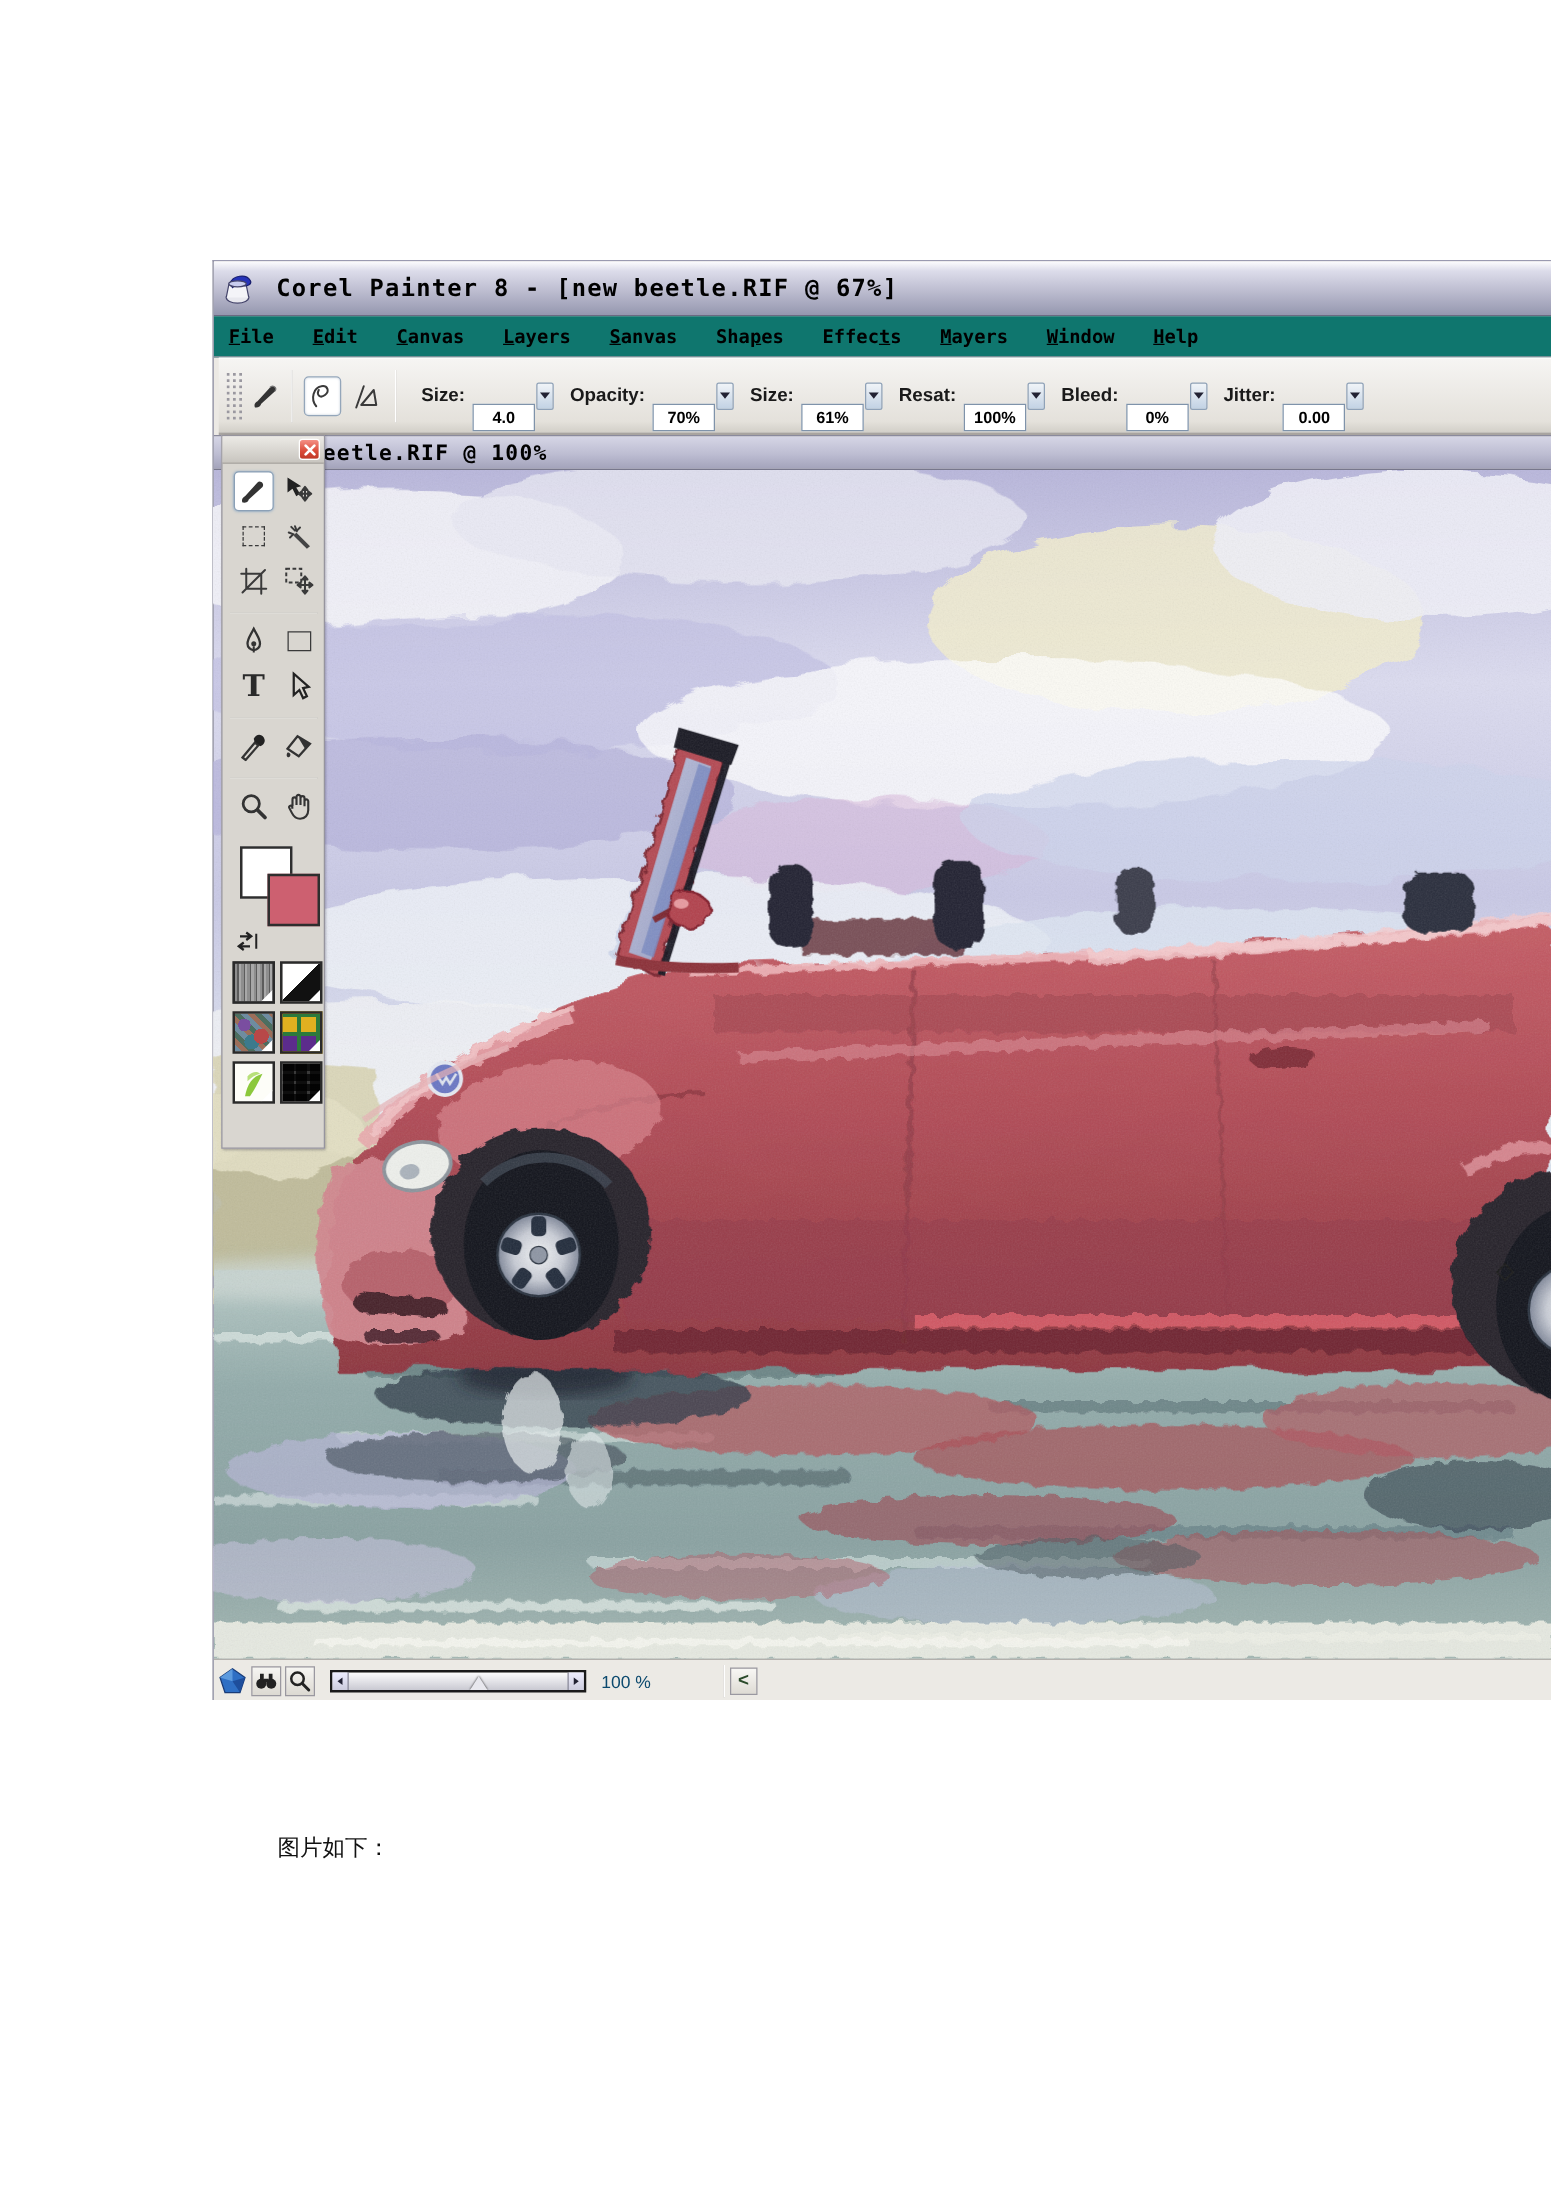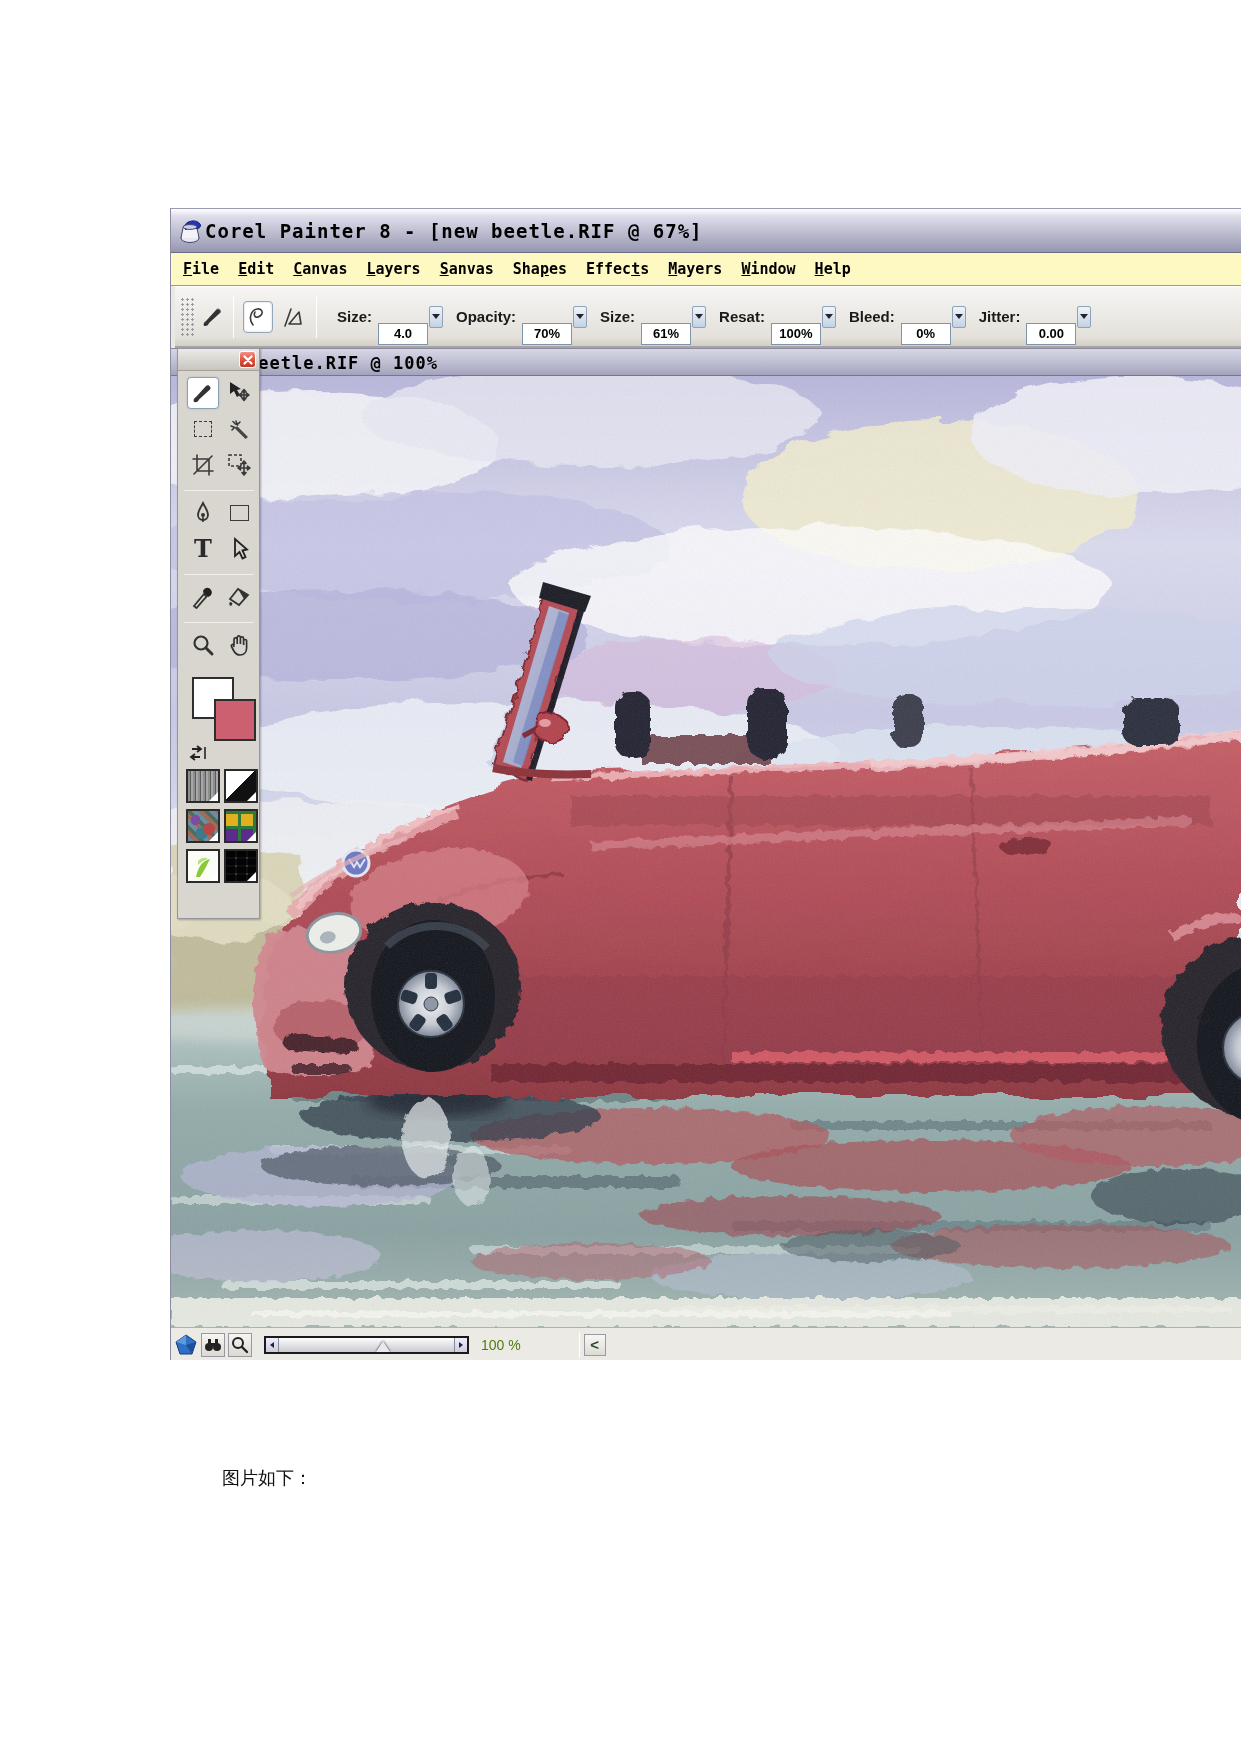--- a/index.html
+++ b/index.html
@@ -6,24 +6,24 @@
   html,body { width:1241px; height:1754px; background:#ffffff; font-family:"Liberation Sans", sans-serif; }
   .page { position:relative; width:1241px; height:1754px; background:#fff; overflow:hidden; }
 
   
   .app-window { position:absolute; left:170px; top:208px; width:1071px; height:1152px;
     border-left:1px solid #8a8aa0; border-top:1px solid #9a9ab0; background:#ece9e4; overflow:hidden; }
 
   .titlebar { position:absolute; left:0; top:0; width:100%; height:44px;
     background:linear-gradient(#fdfdfe 0%, #dcdcea 18%, #bdbdd0 55%, #9597af 100%);
     border-bottom:1px solid #6a6a82; display:flex; align-items:center; padding-left:6px; }
-  .titlebar .app-title { font-family:"DejaVu Sans Mono", monospace; font-weight:bold; font-size:19px; color:#000; margin-left:0; letter-spacing:1px; }
-
-  .menubar { position:absolute; left:0; top:44px; width:100%; height:33px; background:#fef9c3;
-    border-bottom:1px solid #9a98a4; display:flex; align-items:center; gap:15px; padding-left:10px;
+  .titlebar .app-title { font-family:"DejaVu Sans Mono", monospace; font-weight:bold; font-size:19px; color:#000; margin-left:16px; letter-spacing:1px; }
+
+  .menubar { position:absolute; left:0; top:44px; width:100%; height:33px; background:#0f766e;
+    border-bottom:1px solid #9a98a4; display:flex; align-items:center; gap:27px; padding-left:10px;
     font-family:"DejaVu Sans Mono", monospace; font-weight:bold; font-size:15px; color:#000; }
   .menubar .mi { cursor:default; padding:2px 2px; }
   .menubar .mi u { text-decoration:underline; }
 
   .propbar { position:absolute; left:4px; top:77px; width:100%; height:62px;
     background:linear-gradient(#f6f5f3 0%, #e4e1db 85%, #d2cfc8 100%);
     border-top:1px solid #ffffff; border-bottom:2px solid #a8a4a0;
     display:flex; align-items:center; font-size:15px; color:#1a1a1a;font-weight:bold; }
   .grip { width:14px; height:40px; margin:0 6px 0 5px;
     background-image:radial-gradient(circle, #9a98a0 1.2px, transparent 1.4px);
@@ -72,21 +72,21 @@
     border-top:1px solid #b2b0ac; display:flex; align-items:center; }
   .sb-btn { width:24px; height:24px; margin-left:3px; border:1px solid #9a98a0; background:linear-gradient(#f6f5f2,#dcd9d2);
     display:flex; align-items:center; justify-content:center; }
   .sb-plain { border:none; background:transparent; }
   .slider { position:relative; width:205px; height:18px; margin-left:12px; border:2px solid #1a1a1a;
     background:linear-gradient(#fdfdfd,#c9c9d2); }
   .slider .endcap { position:absolute; top:0; width:13px; height:14px; background:linear-gradient(#eef,#ccd); display:flex; align-items:center; justify-content:center; }
   .slider .thumbtri { position:absolute; bottom:0; width:0; height:0;
     border-left:7px solid transparent; border-right:7px solid transparent; border-bottom:11px solid #e8e8ee;
     filter:drop-shadow(0 0 1px #222); }
-  .zoom-label { margin-left:12px; font-size:14px; color:#4d7c0f; }
+  .zoom-label { margin-left:12px; font-size:14px; color:#0c4a6e; }
   .sb-sep { width:1px; height:26px; background:#a8a6a2; border-right:1px solid #fff; margin-left:58px; }
   .scroll-left { width:22px; height:22px; margin-left:4px; border:1px solid #9a98a0; background:linear-gradient(#f8f7f4,#dedbd4);
     display:flex; align-items:center; justify-content:center; font-weight:bold; color:#2a4a2a; font-size:15px; }
 
   
   .cap1 { position:absolute; left:170px; top:1392px; width:940px; font-size:17px; color:#111;
     font-family:"DejaVu Sans", sans-serif; }
   .cap2 { position:absolute; left:222px; top:1466px; font-size:18px; color:#111; font-family:"DejaVu Sans", sans-serif; }
 
   svg .ic { stroke:#3a3a3a; fill:none; stroke-width:1.6; stroke-linecap:round; stroke-linejoin:round; }

